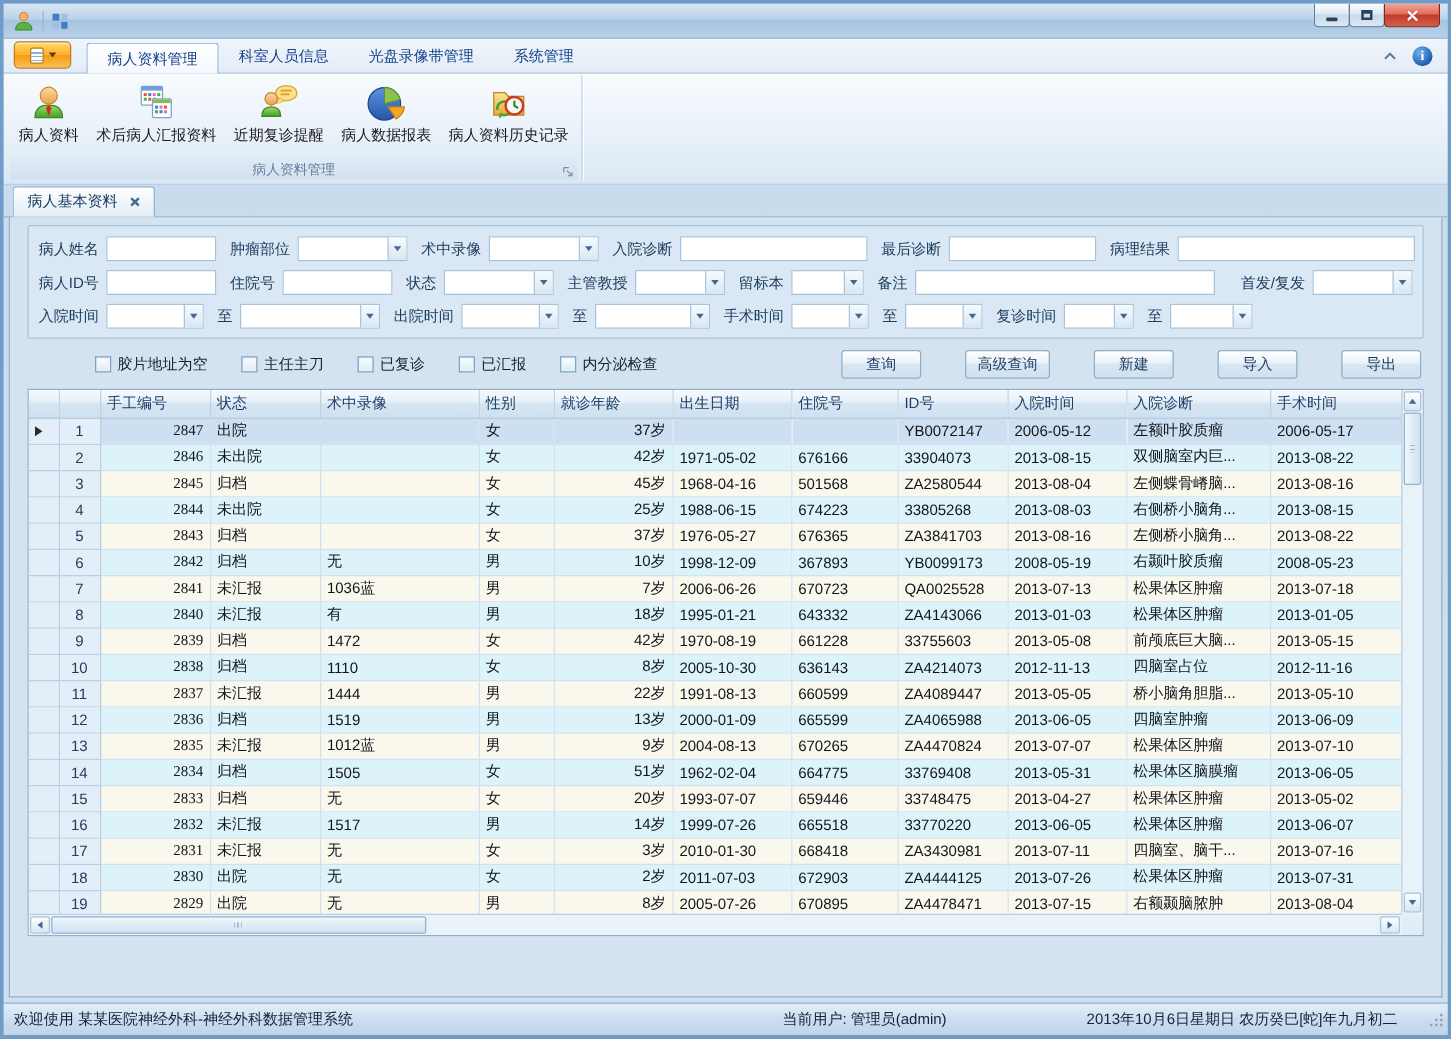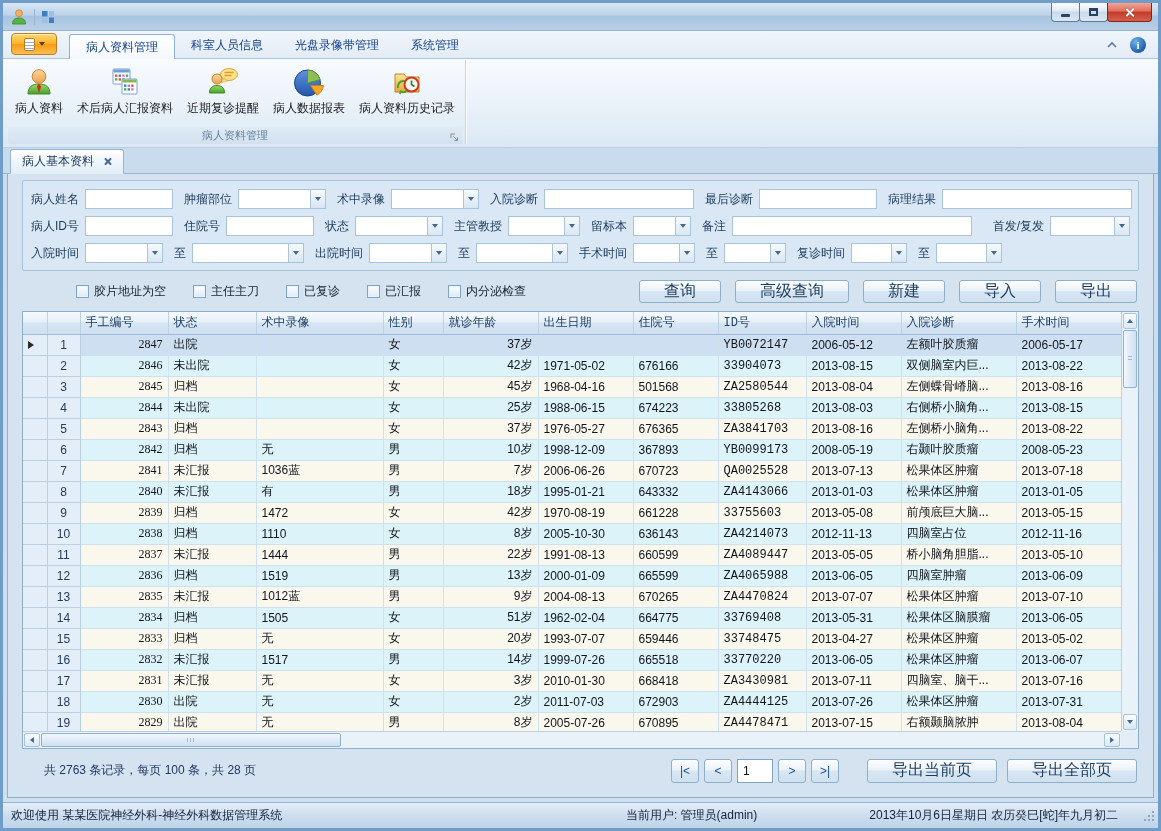--- a/index.html
+++ b/index.html
@@ -72,35 +72,35 @@
   .tri-down{width:0;height:0;border-left:3.5px solid transparent;border-right:3.5px solid transparent;border-top:4px solid #44688e;}
   .tri-down.dark{border-top-color:#5c3c10;}
 
   
   .actionrow{display:flex;align-items:center;margin:8px 2px 8px 2px;height:24px;}
   .checkboxes{display:flex;gap:27px;margin-left:52px;}
   .cb{display:inline-flex;align-items:center;gap:5px;}
   .cbbox{width:13px;height:13px;background:linear-gradient(#fdfefe,#dcebf5);border:1px solid #7fa6c8;box-shadow:inset 0 0 0 1px #e9f2f9;}
   .cblabel{color:#14212f;}
   .action-buttons{margin-left:auto;display:flex;gap:14px;}
-  .btn{min-width:64px;height:23px;border:1px solid #8eafc9;border-radius:3px;color:#1c3c5e;font-size:16px;
-    font-family:inherit;background:linear-gradient(#fdfeff,#eaf2f9 45%,#d8e6f3 50%,#cfe1f0);padding:0 24px;box-shadow:inset 0 1px 0 #fff;}
+  .btn{min-width:64px;height:23px;border:1px solid #8eafc9;border-radius:3px;color:#1c3c5e;font-size:12px;
+    font-family:inherit;background:linear-gradient(#fdfeff,#eaf2f9 45%,#d8e6f3 50%,#cfe1f0);padding:0 9px;box-shadow:inset 0 1px 0 #fff;margin-left:21px;}
 
   
   .gridwrap{width:1117px;height:438px;flex:0 0 438px;position:relative;border:1px solid #8fb0cc;background:#fff;overflow:hidden;}
   table{border-collapse:collapse;table-layout:fixed;width:1098px;}
   th{height:22px;font-weight:normal;text-align:left;color:#1d3e66;padding:0 5px;white-space:nowrap;overflow:hidden;
     background:linear-gradient(#f7fafd,#e6eff8 45%,#d6e5f3 50%,#cfe0f0);border-right:1px solid #bdd2e6;border-bottom:1px solid #9fbdd8;}
   td{height:21px;padding:0 5px;color:#10151c;white-space:nowrap;overflow:hidden;border-right:1px solid #cfe0ee;border-bottom:1px solid #cfe0ee;}
   tr.cyan td{background:#ddf3fa;} tr.cream td{background:#faf7ec;} tr.sel td{background:#cddff0;}
   tbody td.c-ind,tbody td.c-num{background:#e4eef8;border-right:1px solid #b9cfe4;border-bottom:1px solid #b9cfe4;color:#243a5e;}
   td.c-num{text-align:center;padding:0 2px;}
   .c-ind{width:24px;} .c-num{width:33px;}
   .c0{width:88px;font-family:Liberation Serif, serif;} .c1{width:88px;} .c2{width:127px;} .c3{width:60px;} .c4{width:95px;} .c5{width:95px;}
-  .c6{width:85px;} .c7{width:88px;font-family:Liberation Mono, monospace;} .c8{width:95px;} .c9{width:115px;} .c10{width:105px;}
+  .c6{width:85px;} .c7{width:88px;} .c8{width:95px;} .c9{width:115px;} .c10{width:105px;}
   td.c0,td.c4{text-align:right;}
   .row-arrow{display:inline-block;width:0;height:0;border-top:4px solid transparent;border-bottom:4px solid transparent;border-left:6px solid #2b2b2b;}
 
   .vscroll{position:absolute;top:0;right:0;bottom:17px;width:17px;background:#e9f1f9;border-left:1px solid #b9cfe4;display:flex;flex-direction:column;}
   .hscroll{position:absolute;left:0;right:17px;bottom:0;height:17px;background:#e9f1f9;border-top:1px solid #b9cfe4;display:flex;}
   .corner{position:absolute;right:0;bottom:0;width:17px;height:17px;background:#e3edf7;}
   .sbtn{flex:0 0 16px;display:flex;align-items:center;justify-content:center;background:linear-gradient(#fbfdfe,#d9e7f3);border:1px solid #aac4dc;border-radius:2px;margin:1px;}
   .hscroll .sbtn{width:16px;}
   .vthumb{height:58px;margin:0 1px;background:linear-gradient(90deg,#f2f7fc,#cfe0f0);border:1px solid #8fb2d4;border-radius:2px;position:relative;}
   .vthumb::after{content:"";position:absolute;left:4px;right:4px;top:50%;height:6px;margin-top:-3px;
@@ -791,34 +791,20 @@
               <span class="tri-lf"></span>
             </span>
           <span class="hthumb"></span>
           <span class="sbtn" style="margin-left:auto;">
               <span class="tri-rt"></span>
             </span>
         </div>
         <div class="corner"></div>
       </div>
 
-      <div class="pager">
-        <span class="summary">共 2763 条记录，每页 100 条，共 28 页</span>
-        <span class="pagenav">
-          <button class="pbtn">|&lt;</button>
-          <button class="pbtn">&lt;</button>
-          <input class="pageinput" value="1" style="">
-          <button class="pbtn">&gt;</button>
-          <button class="pbtn">&gt;|</button>
-        </span>
-        <span class="exports">
-          <button class="btn">导出当前页</button>
-          <button class="btn">导出全部页</button>
-        </span>
-      </div>
 
     </div>
   </div>
 
   <div class="statusbar">
     <span class="left">欢迎使用 某某医院神经外科-神经外科数据管理系统</span>
     <span class="sright">
       <span>当前用户: 管理员(admin)</span>
       <span class="reg">【软件已注册】</span>
       <span>2013年10月6日星期日 农历癸巳[蛇]年九月初二</span>

